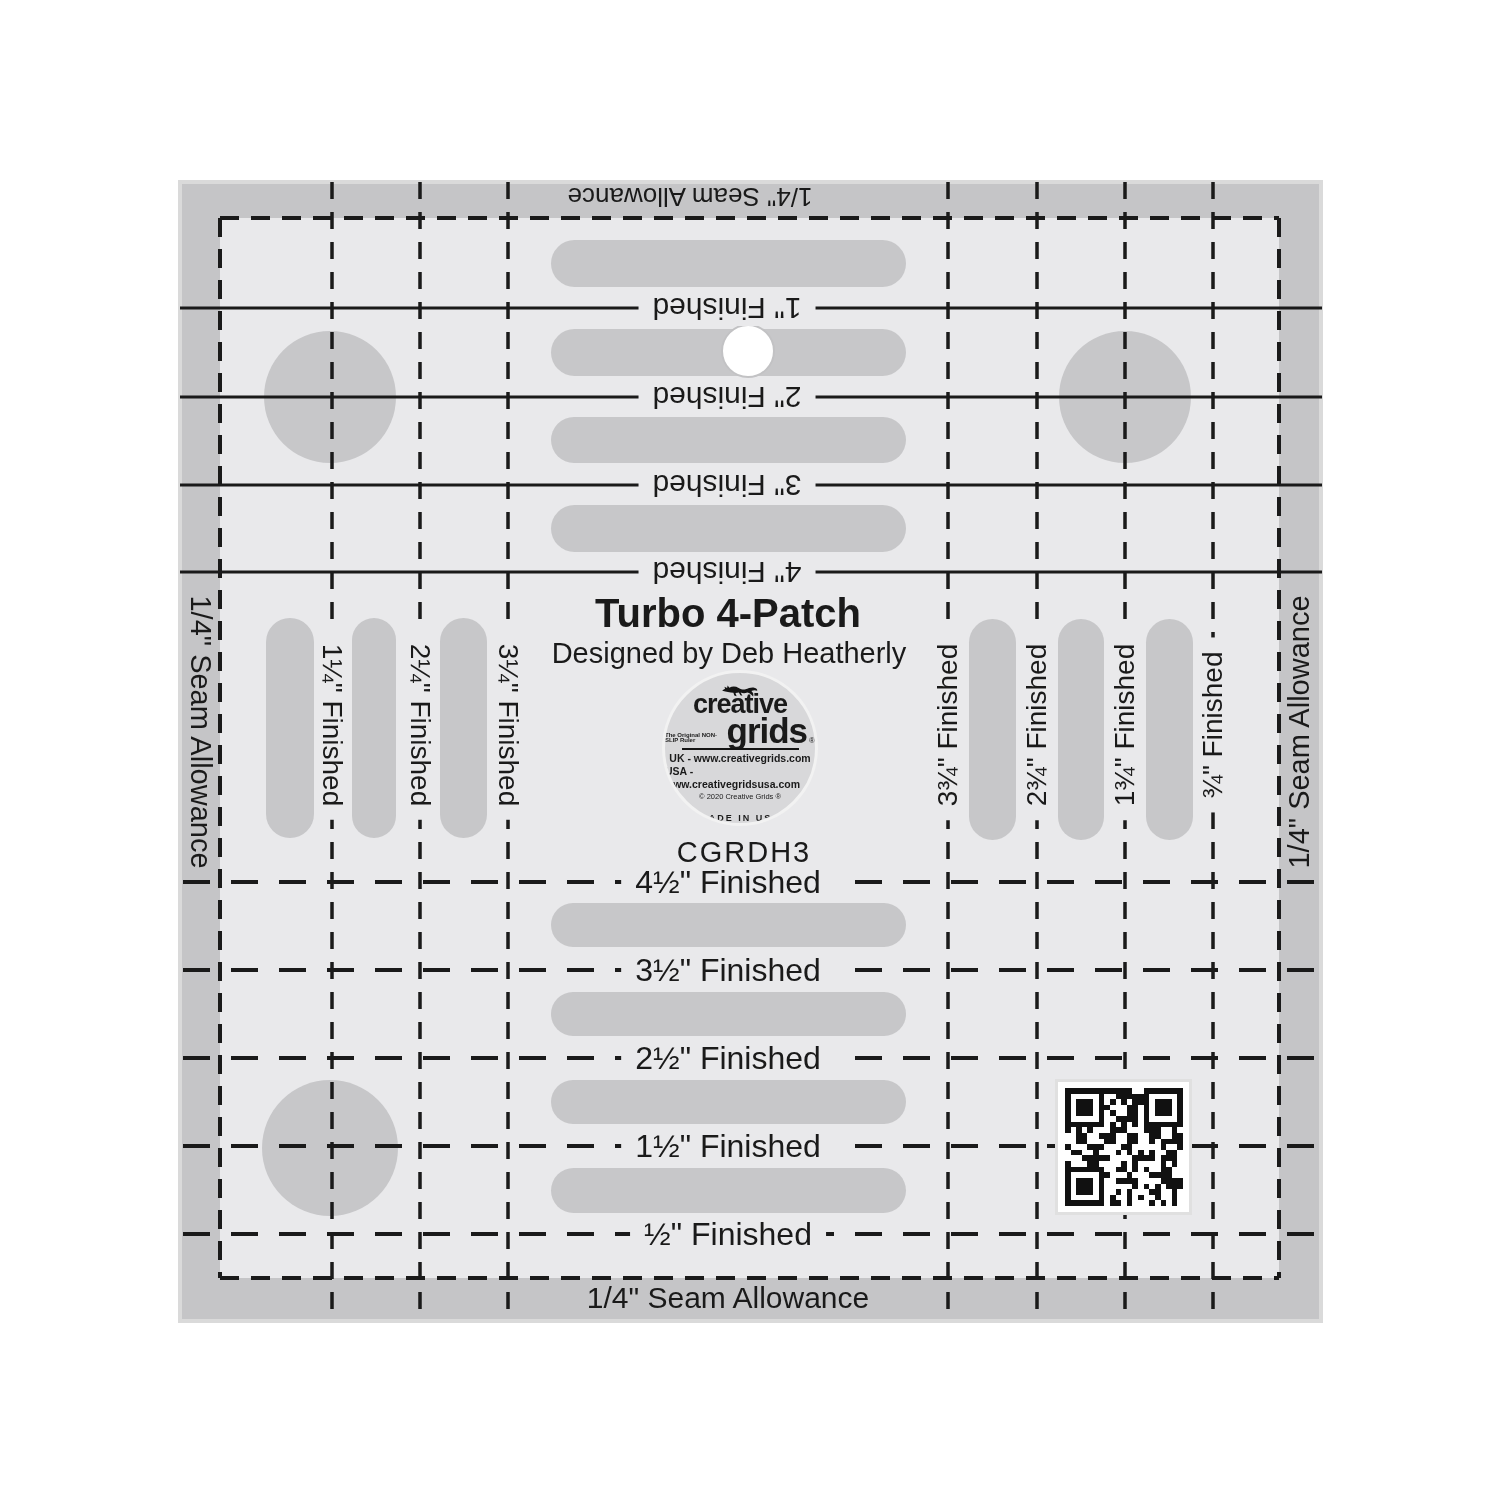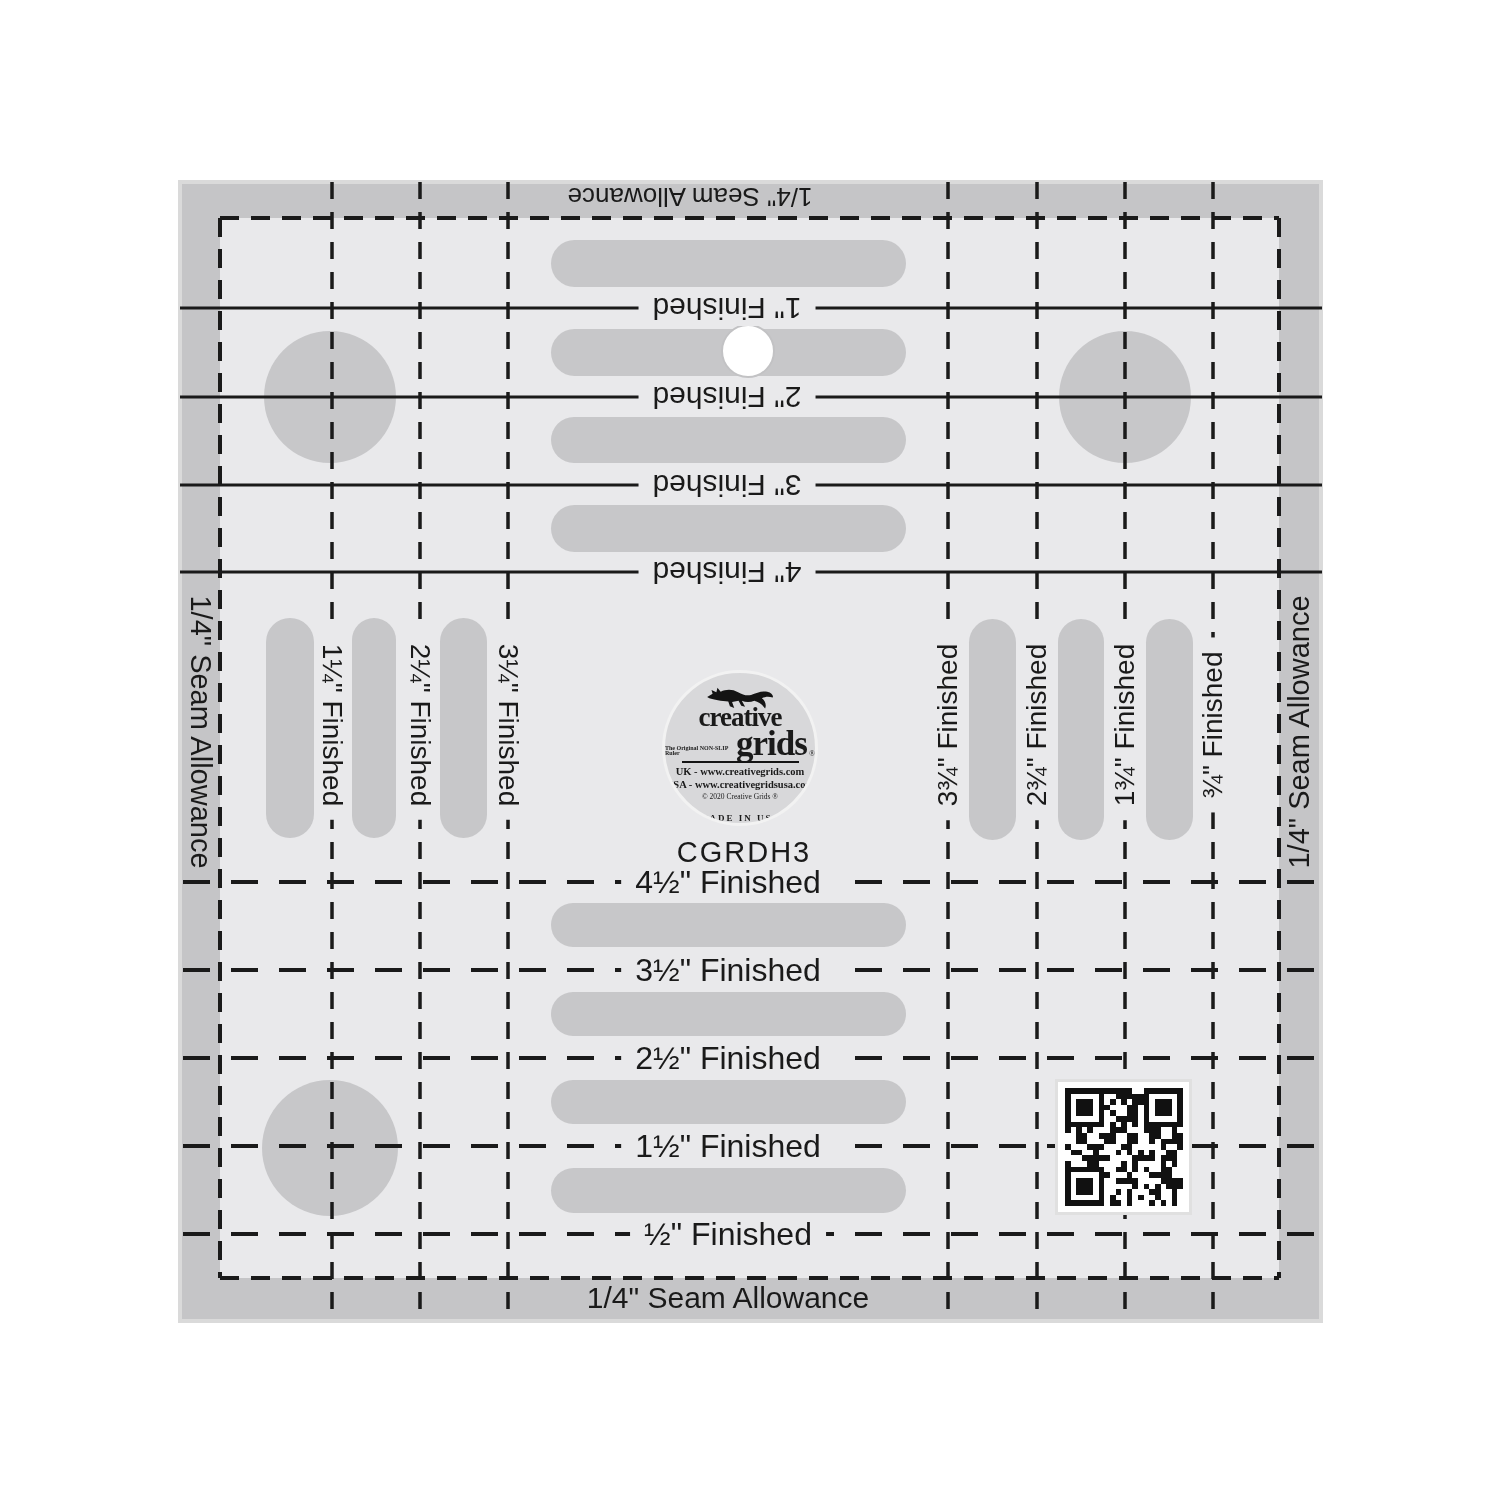--- a/index.html
+++ b/index.html
@@ -23,21 +23,21 @@
   .rotR{transform:translate(-50%,-50%) rotate(-90deg);}
   .mask{background:var(--ruler-face);padding:3px 14px;}
   .title{position:absolute;left:728px;top:613px;transform:translate(-50%,-50%);
          font-size:40px;font-weight:bold;white-space:nowrap;z-index:3;}
   .subtitle{position:absolute;left:729px;top:653px;transform:translate(-50%,-50%);
          font-size:29px;white-space:nowrap;z-index:3;}
   .sku{position:absolute;left:744px;top:845px;transform:translate(-50%,-50%);
          font-size:29px;letter-spacing:2px;white-space:nowrap;z-index:3;margin-top:7px;}
   .logo{position:absolute;left:662px;top:670px;width:156px;height:156px;border-radius:50%;
         background:var(--logo-circle);border:3px solid #f2f2f2;box-sizing:border-box;z-index:3;
-        display:flex;flex-direction:column;align-items:center;justify-content:flex-start;overflow:hidden;font-family:Liberation Serif, serif;}
+        display:flex;flex-direction:column;align-items:center;justify-content:flex-start;overflow:hidden;}
   .logo .fox{margin-top:10px;height:34px;}
   .brandrow1{font-size:27px;font-weight:bold;letter-spacing:-1px;line-height:.8;margin-top:-4px;}
   .brandrow2{display:flex;align-items:flex-end;gap:2px;line-height:.8;margin-top:1px;}
   .tagline{font-size:6px;font-weight:bold;margin-bottom:2px;}
   .brandgrids{font-size:35px;font-weight:bold;letter-spacing:-1px;}
   .reg{font-size:8px;vertical-align:top;}
   .logohr{width:78%;border:none;border-top:2.5px solid #141414;margin:3px 0 2px 0;}
   .urlline{font-size:10.5px;font-weight:bold;line-height:1.25;}
   .copyline{font-size:7.5px;margin-top:1px;}
   .madein{font-size:9px;font-weight:bold;letter-spacing:2px;margin-top:12px;}
@@ -126,20 +126,22 @@
 
   <div class="lbl rotL mask" style="left:332px;top:725px;font-size:28px">1¼" Finished</div>
   <div class="lbl rotL mask" style="left:420px;top:725px;font-size:28px">2¼" Finished</div>
   <div class="lbl rotL mask" style="left:508px;top:725px;font-size:28px">3¼" Finished</div>
 
   <div class="lbl rotR mask" style="left:948px;top:725px;font-size:28px">3¾" Finished</div>
   <div class="lbl rotR mask" style="left:1037px;top:725px;font-size:28px">2¾" Finished</div>
   <div class="lbl rotR mask" style="left:1125px;top:725px;font-size:28px">1¾" Finished</div>
   <div class="lbl rotR mask" style="left:1213px;top:725px;font-size:28px">¾" Finished</div>
 
+  <div class="title">Turbo 4-Patch</div>
+  <div class="subtitle">Designed by Deb Heatherly</div>
 
   <div class="logo">
     <svg class="fox" viewBox="0 0 130 52">
       <path d="M4 26 L14 20 L12 13 L21 17 L23 9 L29 16 C39 11 51 11 61 17 C70 22 77 24 85 22
                C95 18 105 14 115 16 C123 18 127 23 125 27 C118 24 111 25 105 28
                C111 33 114 40 111 47 C106 40 99 35 91 33 C84 36 75 36 68 33
                L74 44 L67 42 L62 33 L50 35 L54 46 L46 43 L43 34
                C31 33 16 31 8 28 Z" fill="#141414"></path>
     </svg>
     <div class="brandrow1">creative</div>

